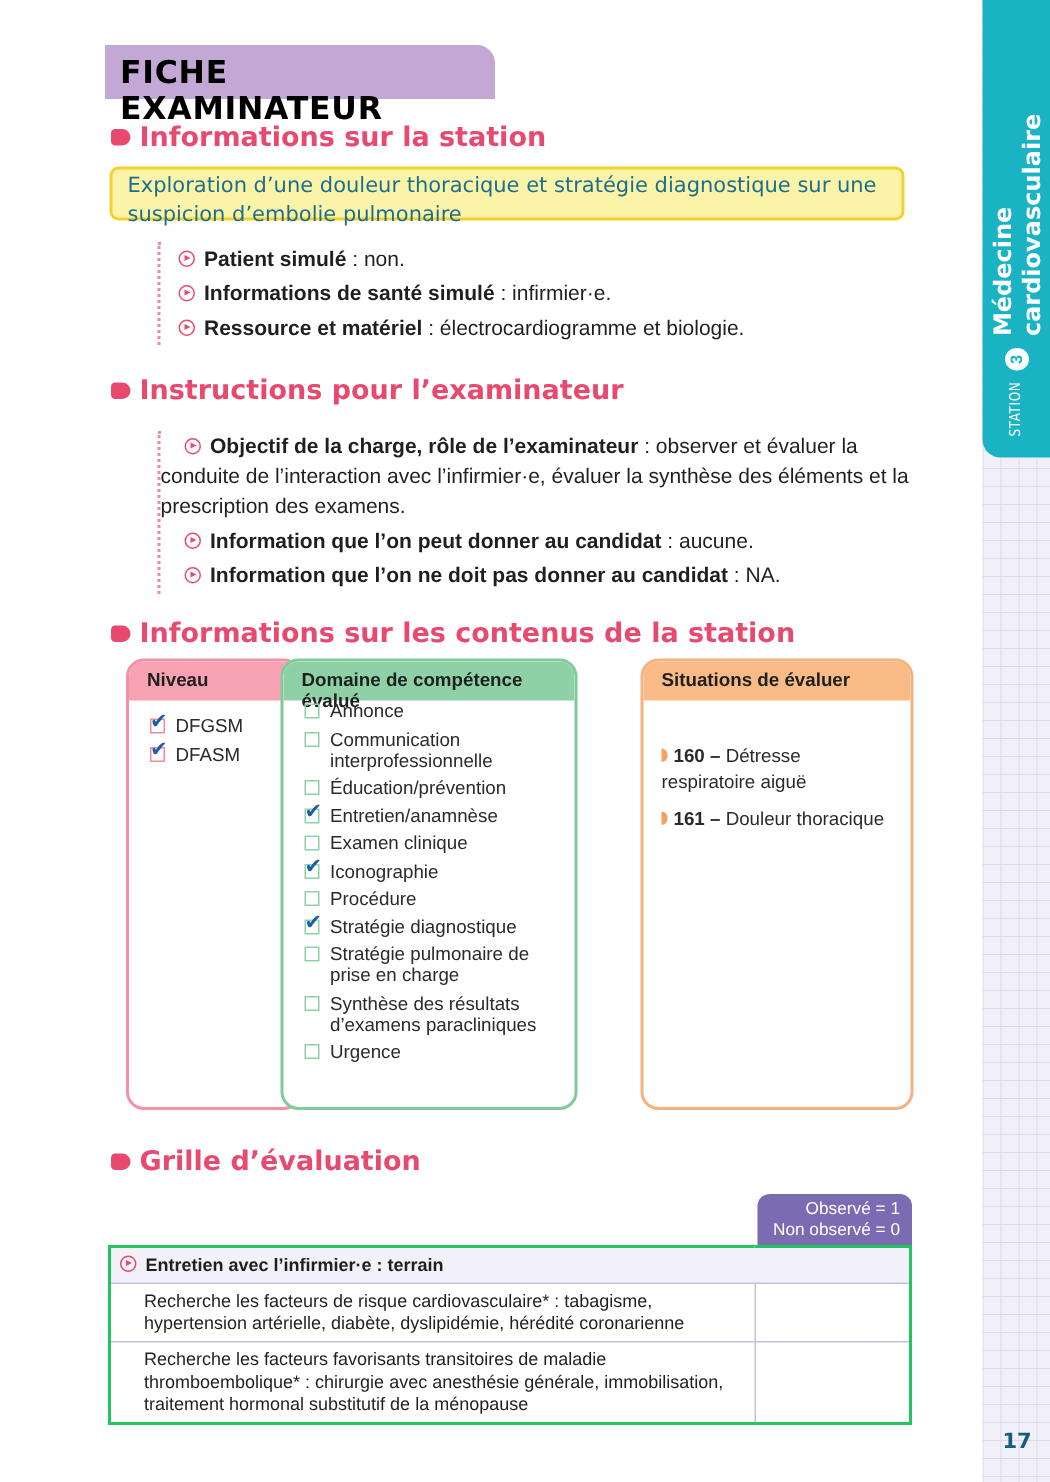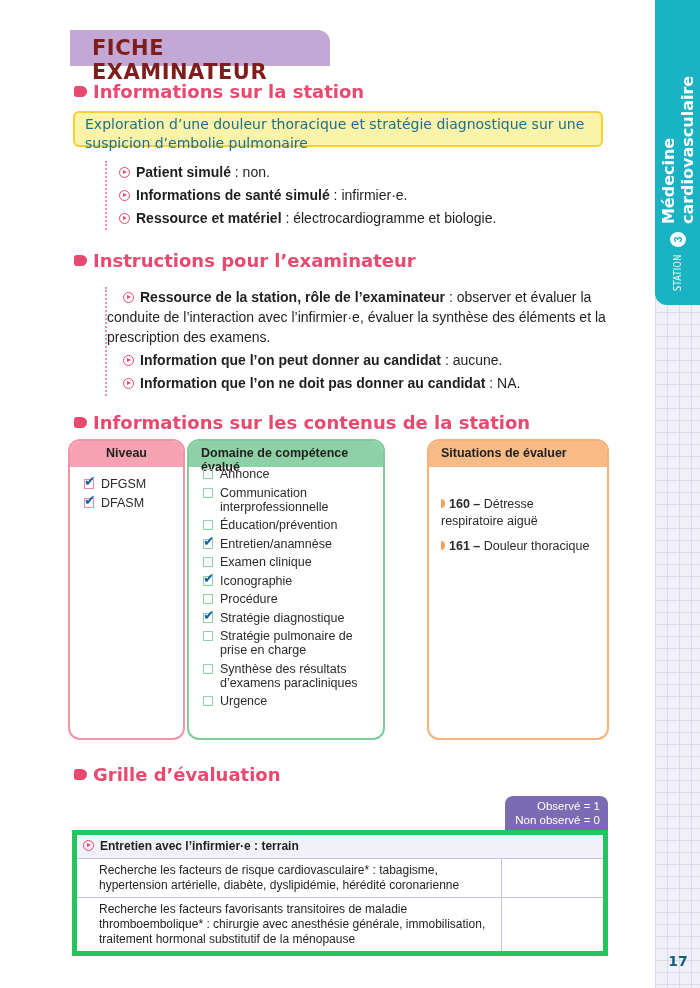--- a/index.html
+++ b/index.html
@@ -27,21 +27,21 @@
   .side-station { font-size: 10px; letter-spacing: 0.5px; font-family: "DejaVu Sans", sans-serif; transform: scaleX(0.8); transform-origin: left center; width: 36px; }
   .side-num { width: 16px; height: 16px; border-radius: 50%; background: #fff; color: #19b3c3; font-weight: bold; font-size: 11px; display:flex; align-items:center; justify-content:center; }
   .side-title { font-weight: bold; font-size: 16px; font-family: "DejaVu Sans", sans-serif; }
   .page-number { position: absolute; left: 664px; top: 953px; width: 28px; text-align: center; font-weight: bold; color: #14607a; font-size: 14px; font-family: "DejaVu Sans", sans-serif; }
 
   
   .banner {
     position: absolute; left: 70px; top: 30px; width: 260px; height: 36px;
     background: #c3a8d6; border-top-right-radius: 12px;
   }
-  .banner-text { position: absolute; left: 10px; top: 6px; color: #7f1d1d; font-size: 21px; font-weight: bold; letter-spacing: 0.5px; font-family: "DejaVu Sans", sans-serif; margin-left: 12px; }
+  .banner-text { position: absolute; left: 10px; top: 6px; color: #000000; font-size: 21px; font-weight: bold; letter-spacing: 0.5px; font-family: "DejaVu Sans", sans-serif; }
 
   
   .section-title { position: absolute; left: 74px; display: flex; align-items: center; gap: 6px; color: #e84a6f; font-weight: bold; font-size: 18px; font-family: "DejaVu Sans", sans-serif; }
   .bullet-tag { width: 13px; height: 11px; background: #e84a6f; border-radius: 3px 6px 6px 3px; }
 
   
   .objective {
     position: absolute; left: 73px; top: 111px; width: 530px; height: 36px;
     background: #fbf3a8; border: 2px solid #f3d22f; border-radius: 6px;
     padding: 2px 10px; color: #1c6f8c; font-size: 14px; line-height: 19px;
@@ -55,21 +55,21 @@
   .circ-play::after { content: ""; position: absolute; left: 3px; top: 2px; border-left: 4px solid #e84a6f; border-top: 2.5px solid transparent; border-bottom: 2.5px solid transparent; }
 
   .instr-list { position: absolute; left: 105px; top: 287px; width: 505px; border-left: 2px dotted #ef8aa5; }
   .instr-item { font-size: 14px; line-height: 20px; padding-left: 0; margin-bottom: 3px; }
   .instr-item .b { font-weight: bold; }
 
   
   .card { position: absolute; top: 439px; border: 2px solid; border-radius: 12px; overflow: hidden; background: #fff; }
   .card-head { height: 26px; padding: 5px 12px; font-weight: bold; font-size: 12.5px; }
   .card-body { padding: 10px 12px; font-size: 12.5px; }
-  .card-niveau { left: 68px; width: 117px; height: 301px; border-color: #f293a5; text-align: center; }
+  .card-niveau { left: 84px; width: 117px; height: 301px; border-color: #f293a5; }
   .card-niveau .card-head { background: #f7a2b3; }
   .card-domaine { left: 187px; width: 198px; height: 301px; border-color: #7fcc9a; }
   .card-domaine .card-head { background: #8fd1a6; }
   .card-situ { left: 427px; width: 182px; height: 301px; border-color: #f6b27c; }
   .card-situ .card-head { background: #f9bb86; }
 
   .chk-row { display: flex; align-items: flex-start; line-height: 14px; margin-bottom: 4.5px; color: #2a2a2a; }
   .chk-box { flex: 0 0 auto; width: 10px; height: 10px; border: 1px solid #8fd1a6; margin: 2px 7px 0 2px; position: relative; }
   .chk-box.pink { border-color: #f08aa0; }
   .chk-box.checked::after { content: "✔"; position: absolute; left: -1px; top: -6px; font-size: 14px; color: #1a5fa8; font-family: "DejaVu Sans", sans-serif; }
@@ -77,21 +77,21 @@
   .situ-item { line-height: 17px; margin-bottom: 8px; color: #2a2a2a; font-size: 12.5px; }
   .situ-item .num { font-weight: bold; }
   .situ-mark { display: inline-block; width: 4px; height: 9px; background: #f6a25e; border-radius: 0 5px 5px 0; margin-right: 4px; }
 
   
   .obs-head {
     position: absolute; left: 505px; top: 796px; width: 103px; height: 34px;
     background: #7b6bb2; color: #fff; border-top-left-radius: 8px; border-top-right-radius: 8px;
     text-align: right; padding: 3px 8px; font-size: 11.5px; line-height: 14px;
   }
-  .eval-table { position: absolute; left: 72px; top: 830px; width: 536px; border: 5px solid #22c55e; border-collapse: collapse; font-size: 12px; }
+  .eval-table { position: absolute; left: 72px; top: 830px; width: 536px; border: 2px solid #22c55e; border-collapse: collapse; font-size: 12px; }
   .eval-table td { border: 1px solid #c8bfe0; padding: 4px 8px 4px 22px; line-height: 15px; vertical-align: top; color: #1f1f1f; }
   .eval-table td.score { width: 104px; }
   .eval-table tr.group td { background: #f2f0f8; font-weight: bold; padding-left: 6px; }
 </style>
 </head>
 <body>
 
 <div class="side-grid"></div>
 <div class="side-tab">
   <div class="side-tab-inner">
@@ -123,21 +123,21 @@
     <span class="circ-play"></span><span class="b">Ressource et matériel</span><span> : électrocardiogramme et biologie.</span>
   </div>
 </div>
 
 <div class="section-title" style="top:250px;">
   <span class="bullet-tag"></span>
   <span>Instructions pour l’examinateur</span>
 </div>
 <div class="instr-list">
   <div class="instr-item" style="padding-left:0; text-indent:16px;">
-    <span class="circ-play"></span><span class="b">Ressource de la station, rôle de l’examinateur</span><span> : observer et évaluer la conduite de l’interaction avec l’infirmier·e, évaluer la synthèse des éléments et la prescription des examens.</span>
+    <span class="circ-play"></span><span class="b">Objectif de la charge, rôle de l’examinateur</span><span> : observer et évaluer la conduite de l’interaction avec l’infirmier·e, évaluer la synthèse des éléments et la prescription des examens.</span>
   </div>
   <div class="instr-item" style="padding-left:16px;">
     <span class="circ-play"></span><span class="b">Information que l’on peut donner au candidat</span><span> : aucune.</span>
   </div>
   <div class="instr-item" style="padding-left:16px;">
     <span class="circ-play"></span><span class="b">Information que l’on ne doit pas donner au candidat</span><span> : NA.</span>
   </div>
 </div>
 
 <div class="section-title" style="top:412px;">

